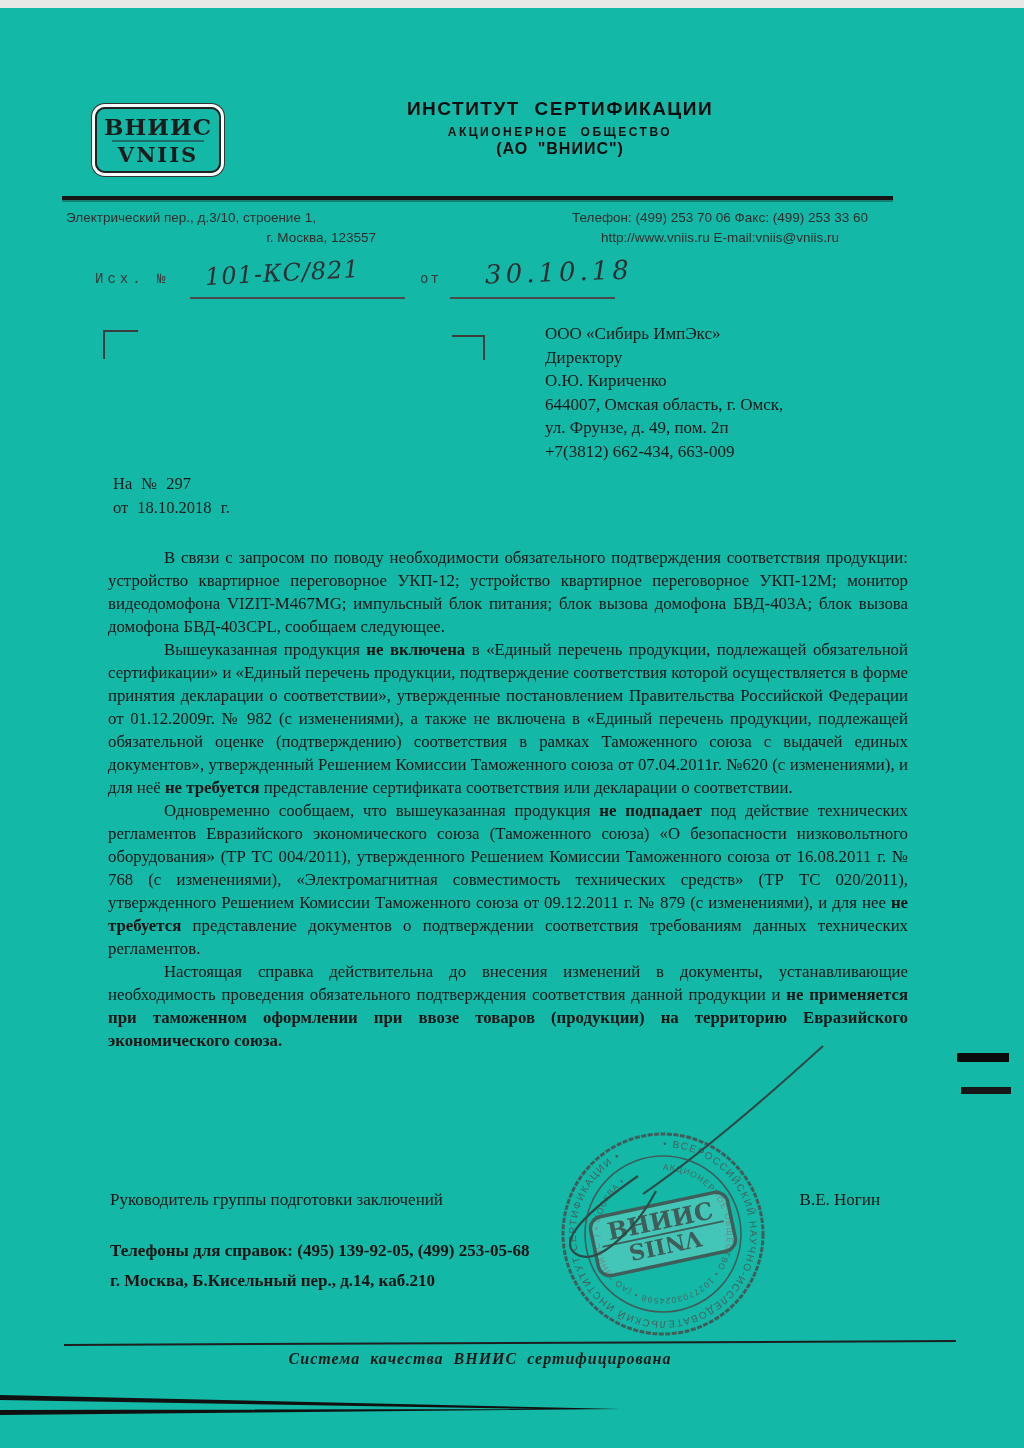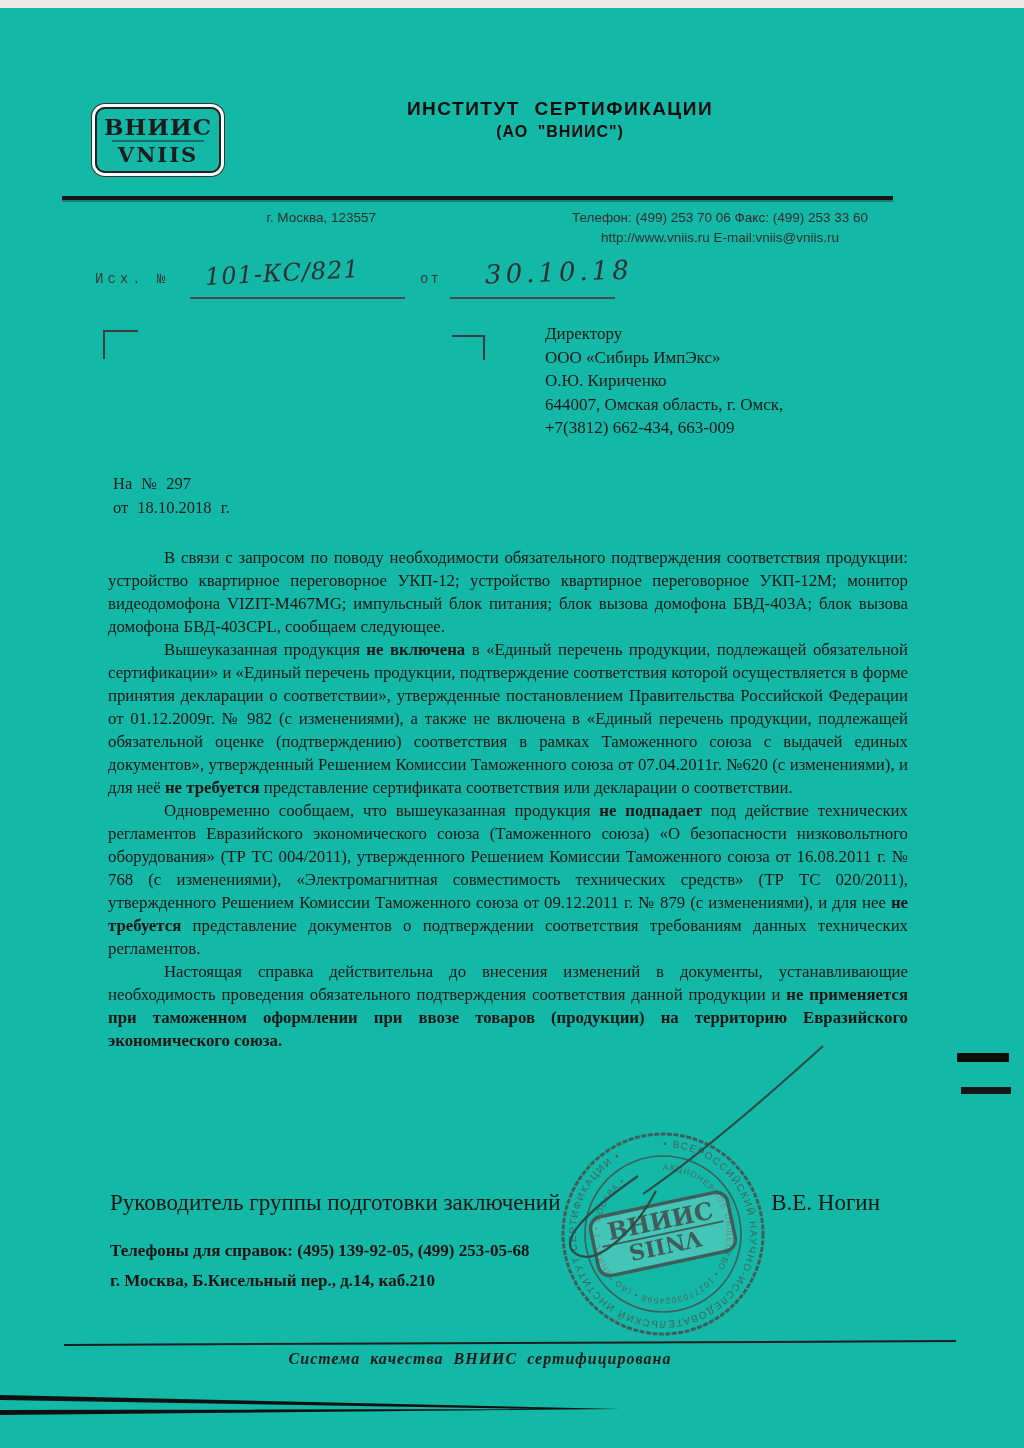--- a/index.html
+++ b/index.html
@@ -45,21 +45,21 @@
   .corner-r{position:absolute;left:452px;top:327px;width:31px;height:23px;border-top:2px solid #3c3c3c;border-right:2px solid #3c3c3c;}
   
   .recipient{position:absolute;left:545px;top:314px;width:340px;font-size:17px;line-height:23.5px;color:#171717;}
   
   .in-ref{position:absolute;left:113px;top:464px;font-size:16.5px;line-height:24px;color:#1b1b1b;word-spacing:5px;}
   
   .body-text{position:absolute;left:108px;top:538px;width:800px;font-size:16.8px;line-height:23px;text-align:justify;color:#141414;}
   .body-text p{margin:0;text-indent:56px;}
   .body-text .b{font-weight:bold;}
   
-  .sig-row{position:absolute;left:110px;top:1182px;width:770px;display:flex;justify-content:space-between;font-size:23px;color:#141414;}
+  .sig-row{position:absolute;left:110px;top:1182px;width:770px;display:flex;justify-content:space-between;font-size:17px;color:#141414;}
   .phones{position:absolute;left:110px;top:1228px;width:620px;font-size:17px;font-weight:bold;line-height:30px;color:#121212;}
   
   .stamp-wrap{position:absolute;left:518px;top:1018px;width:336px;height:336px;pointer-events:none;}
   
   .bar1{position:absolute;left:957px;top:1045px;width:52px;height:9px;background:#0b0b0b;}
   .bar2{position:absolute;left:961px;top:1079px;width:50px;height:7px;background:#161616;}
   
   .foot-rule{position:absolute;left:64px;top:1334px;width:892px;height:2px;background:#1e1e1e;transform:rotate(-0.25deg);}
   .foot-text{position:absolute;left:60px;top:1342px;width:840px;text-align:center;font-size:16px;font-weight:bold;font-style:italic;letter-spacing:1px;word-spacing:5px;color:#181818;}
   .wedge{position:absolute;left:0;top:1383px;width:630px;height:32px;}
@@ -69,49 +69,52 @@
 
 <div class="page">
 
   <div class="logo-box">
     <div class="logo-top">ВНИИС</div>
     <div class="logo-divider"></div>
     <div class="logo-bottom">VNIIS</div>
   </div>
   <div class="head-titles">
     <div class="head-line2">ИНСТИТУТ  СЕРТИФИКАЦИИ</div>
+    <div class="head-sub1">АКЦИОНЕРНОЕ  ОБЩЕСТВО</div>
     <div class="head-sub2">(АО  "ВНИИС")</div>
   </div>
   <div class="head-rule"></div>
 
   <div class="addr">
+    <div class="l1">Электрический пер., д.3/10, строение 1,</div>
     <div class="l2">г. Москва, 123557</div>
   </div>
   <div class="contacts">
     <div>Телефон: (499) 253 70 06  Факс: (499)  253 33 60</div>
     <div>http://www.vniis.ru  E-mail:vniis@vniis.ru</div>
   </div>
 
   <div class="ref-row">
     <span class="ref-label">Исх.  №</span>
     <span class="ref-num hand">101-КС/821</span>
     <span class="ref-ul1"></span>
     <span class="ref-ot">от</span>
     <span class="ref-date hand">30.10.18</span>
     <span class="ref-ul2"></span>
   </div>
 
   <div class="corner-l"></div>
   <div class="corner-r"></div>
 
   <div class="recipient">
+      <div>ООО «Сибирь ИмпЭкс»</div>
       <div>Директору</div>
-      <div>ООО «Сибирь ИмпЭкс»</div>
       <div>О.Ю. Кириченко</div>
       <div>644007, Омская область, г. Омск,</div>
+      <div>ул. Фрунзе, д. 49, пом. 2п</div>
       <div>+7(3812) 662-434, 663-009</div>
     </div>
 
   <div class="in-ref">
     <div>На  № 297</div>
     <div>от   18.10.2018 г.</div>
   </div>
 
   <div class="body-text">
       <p><span>В связи с запросом по поводу необходимости обязательного подтверждения соответствия продукции: устройство квартирное переговорное УКП-12; устройство квартирное переговорное УКП-12М; монитор видеодомофона VIZIT-M467MG; импульсный блок питания; блок вызова домофона БВД-403А;  блок вызова домофона БВД-403CPL, сообщаем следующее.</span></p>

